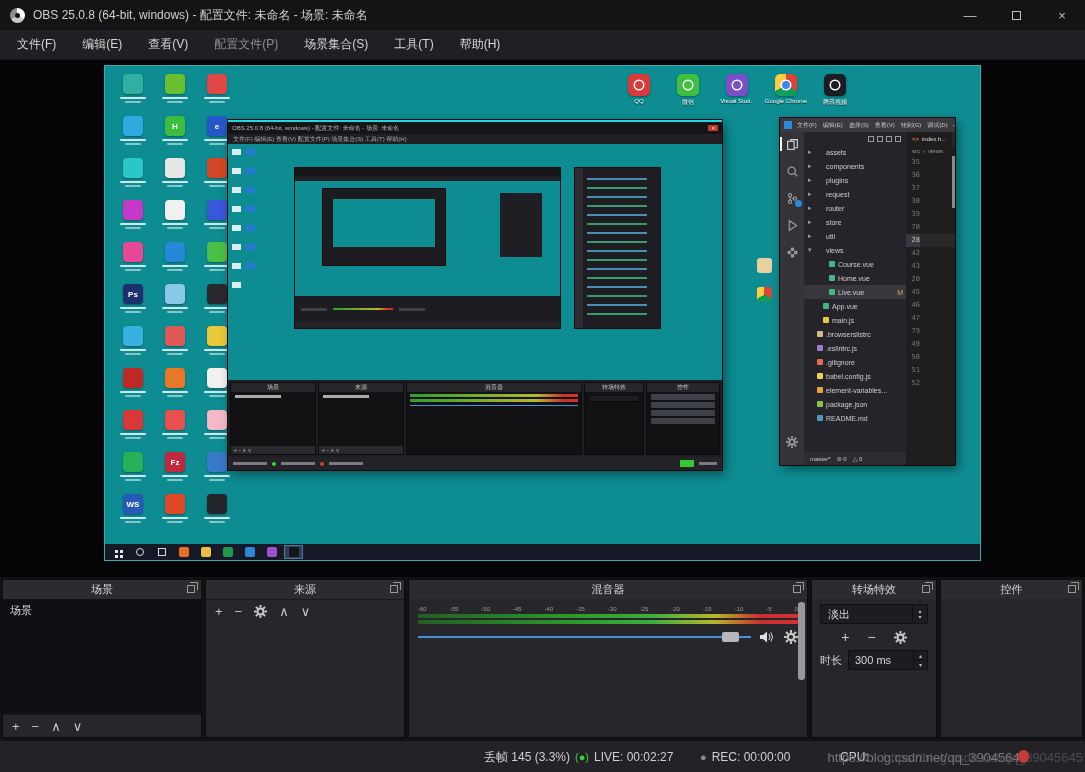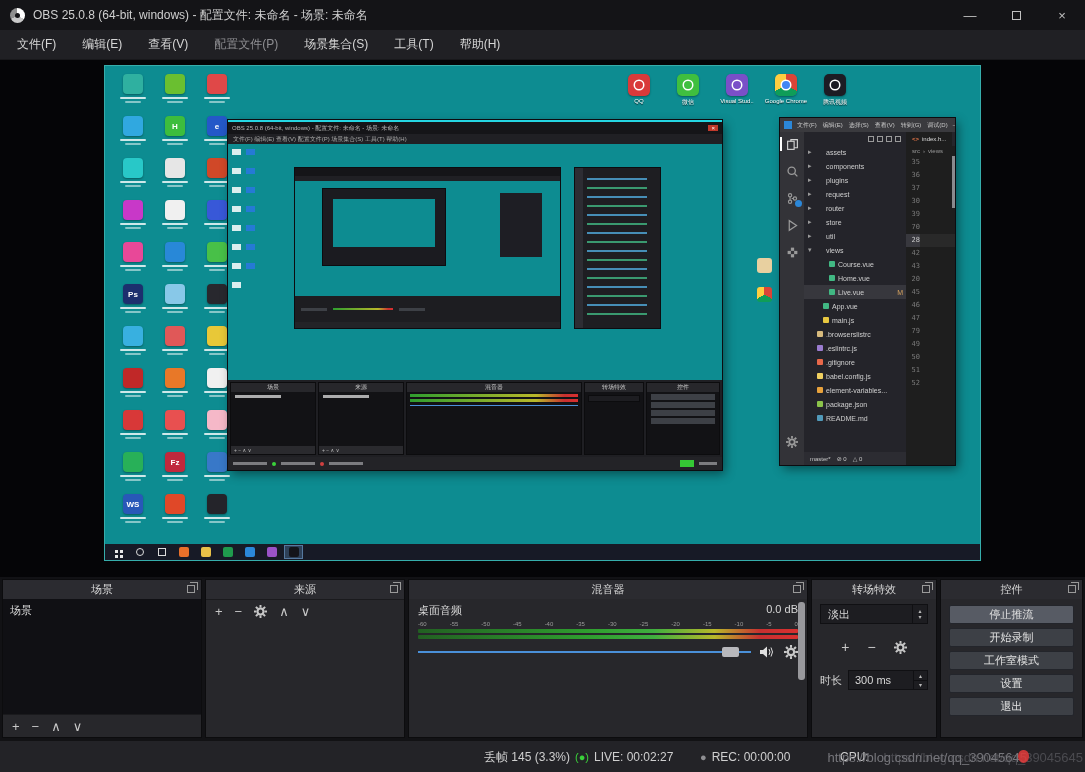--- a/index.html
+++ b/index.html
@@ -134,21 +134,21 @@
   .mix-row1 { display:flex; font-size:11px; color:#d8d8d8; }
   .mix-db { margin-left:auto; }
   .mix-scale { display:flex; justify-content:space-between; font-size:6px; color:#9a9a9a; margin-top:3px; }
   .meter { height:4px; margin-top:2px; border-radius:1px; background:linear-gradient(90deg,#226022,#2f9e2f 45%,#3fae3f 62%,#b8b82a 78%,#c83030 90%,#d83030); }
   .mix-slider-row { display:flex; align-items:center; gap:9px; margin-top:6px; }
   .slider { flex:1; height:2px; background:#4a90d9; position:relative; }
   .slider-knob { position:absolute; right:12px; top:-4px; width:17px; height:10px; background:#b8b8bc; border-radius:2px; }
   .mix-scroll { position:absolute; right:2px; top:22px; width:7px; height:78px; background:#98989c; border-radius:3px; }
 
   
-  .trans-body { flex:1; padding:5px 8px; display:flex; flex-direction:column; gap:15px; font-size:11px; }
+  .trans-body { flex:1; padding:5px 8px; display:flex; flex-direction:column; gap:5px; font-size:11px; }
   .combo { height:20px; background:#1d1d21; border:1px solid #101013; display:flex; align-items:center; padding-left:7px; color:#d8d8d8; }
   .combo-arrows { margin-left:auto; width:15px; height:100%; border-left:1px solid #101013; display:flex; flex-direction:column; align-items:center; justify-content:center; font-size:6px; line-height:6px; color:#b8b8b8; }
   .t-icons { display:flex; justify-content:center; gap:18px; font-size:14px; color:#c8c8c8; align-items:center; }
   .t-dur { display:flex; align-items:center; gap:6px; color:#d0d0d0; }
   .spinbox { flex:1; height:20px; background:#1d1d21; border:1px solid #101013; display:flex; align-items:center; padding-left:6px; color:#d8d8d8; }
   .spin-arrows { margin-left:auto; width:14px; height:100%; border-left:1px solid #101013; display:flex; flex-direction:column; }
   .spin-arrows span { flex:1; display:flex; align-items:center; justify-content:center; font-size:6px; color:#b8b8b8; border-bottom:1px solid #101013; }
   .spin-arrows span:last-child { border-bottom:none; }
 
   
@@ -866,24 +866,20 @@
       </span>
     </div>
   </div>
 
   <div class="panel p-mixer">
     <div class="panel-head">
       <span>混音器</span>
       <span class="popout"></span>
     </div>
     <div class="mix-body">
-      <div class="mix-row1">
-        <span>桌面音频</span>
-        <span class="mix-db">0.0 dB</span>
-      </div>
       <div class="mix-scale">
         <span>-60</span>
           <span>-55</span>
           <span>-50</span>
           <span>-45</span>
           <span>-40</span>
           <span>-35</span>
           <span>-30</span>
           <span>-25</span>
           <span>-20</span>
@@ -962,27 +958,20 @@
         </div>
       </div>
     </div>
   </div>
 
   <div class="panel p-controls">
     <div class="panel-head">
       <span>控件</span>
       <span class="popout"></span>
     </div>
-    <div class="ctl-body">
-      <div class="ctl-btn">停止推流</div>
-        <div class="ctl-btn">开始录制</div>
-        <div class="ctl-btn">工作室模式</div>
-        <div class="ctl-btn">设置</div>
-        <div class="ctl-btn">退出</div>
-    </div>
   </div>
 
 </div>
 
 <div class="statusbar">
   <span class="sb-item sb-dropped">丢帧 145 (3.3%)</span>
   <span class="sb-item sb-live">
     <span class="throbber">(●)</span>
     <span>LIVE: 00:02:27</span>
   </span>

